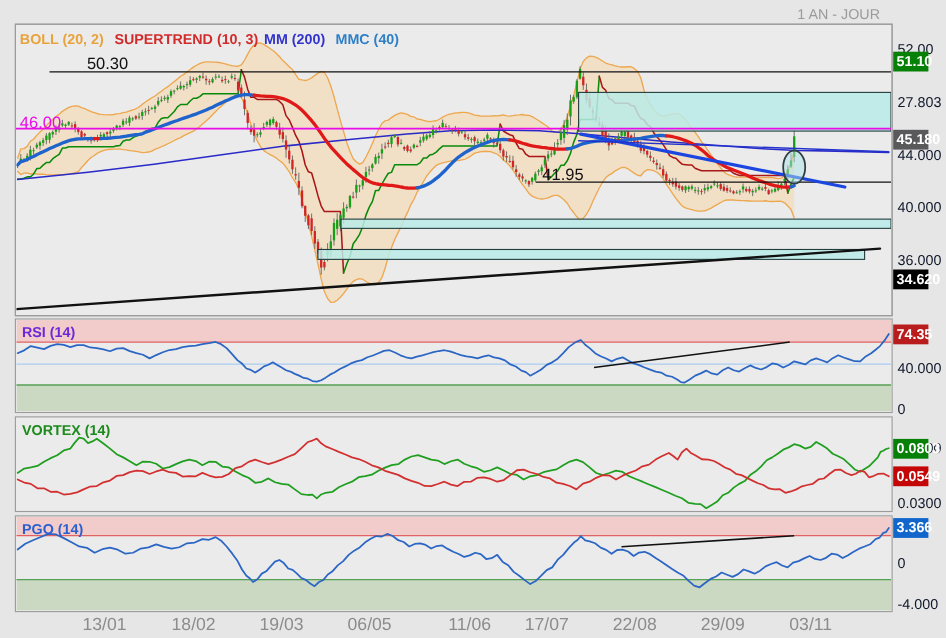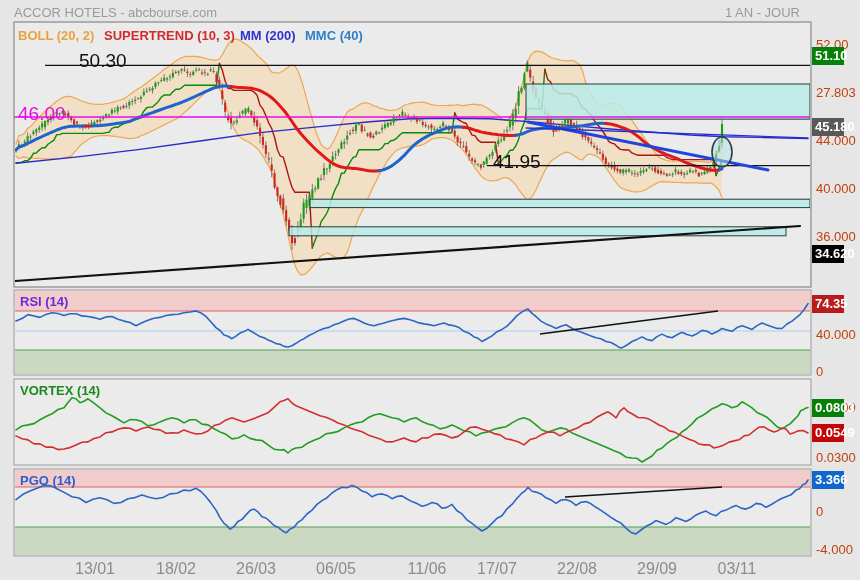--- a/index.html
+++ b/index.html
@@ -1,32 +1,31 @@
 <!DOCTYPE html>
 <html><head>
 <meta charset="utf-8">
 <style>
   html,body{margin:0;padding:0;background:#e6e6e6}
   #app{position:relative;width:860px;height:580px;background:#e6e6e6;
        font-family:"Liberation Sans",sans-serif;overflow:hidden}
   .hdr{position:absolute;color:#9a9a9a;font-size:13px;white-space:nowrap}
   .legend-item{position:absolute;top:28px;font-size:13px;font-weight:bold;white-space:nowrap}
   .panel-title{position:absolute;font-size:13px;font-weight:bold;white-space:nowrap}
-  .tick{position:absolute;left:816px;color:#c2410c;font-size:13px;white-space:nowrap}
+  .tick{position:absolute;left:816px;color:#0f172a;font-size:13px;white-space:nowrap}
   .badge{position:absolute;left:812px;width:32px;height:18px;line-height:18px;
          color:#fff;font-size:13px;font-weight:bold;padding-left:3px;box-sizing:border-box;white-space:nowrap}
-  .lvl-label{position:absolute;font-size:19px;white-space:nowrap}
+  .lvl-label{position:absolute;font-size:15px;white-space:nowrap}
   .date{position:absolute;top:560px;color:#8c8c8c;font-size:16px;transform:translateX(-50%);white-space:nowrap}
   svg{position:absolute;left:0;top:0}
 </style>
 </head>
 <body>
 
 <div id="app">
-  <div class="hdr" style="left:14px;top:5px">ACCOR HOTELS - abcbourse.com</div>
   <div class="hdr" style="right:60px;top:5px">1 AN - JOUR</div>
   <svg id="gfx" width="860" height="580" xmlns="http://www.w3.org/2000/svg">
       <defs>
         <clipPath id="clipMain">
           <rect x="15" y="23" width="795" height="263"></rect>
         </clipPath>
         <clipPath id="clip0">
           <rect x="15" y="291" width="795" height="83"></rect>
         </clipPath>
         <clipPath id="clip1">
@@ -603,21 +602,21 @@
       <div class="tick" style="top:400px">0.0800</div>
       <div class="tick" style="top:450px">0.0300</div>
       <div class="badge" style="top:399px;background:#078007">0.0803</div>
       <div class="badge" style="top:424px;background:#c40606">0.0549</div>
       <div class="panel-title" style="left:20px;top:473px;color:#2b5fd0">PGO (14)</div>
       <div class="tick" style="top:504px">0</div>
       <div class="tick" style="top:542px">-4.000</div>
       <div class="badge" style="top:471px;background:#1166cc">3.366</div>
       <div class="date" style="left:95px">13/01</div>
       <div class="date" style="left:176px">18/02</div>
-      <div class="date" style="left:256px">26/03</div>
+      <div class="date" style="left:256px">19/03</div>
       <div class="date" style="left:336px">06/05</div>
       <div class="date" style="left:427px">11/06</div>
       <div class="date" style="left:497px">17/07</div>
       <div class="date" style="left:577px">22/08</div>
       <div class="date" style="left:657px">29/09</div>
       <div class="date" style="left:737px">03/11</div>
     </div>
 </div>
 
 </body></html>

